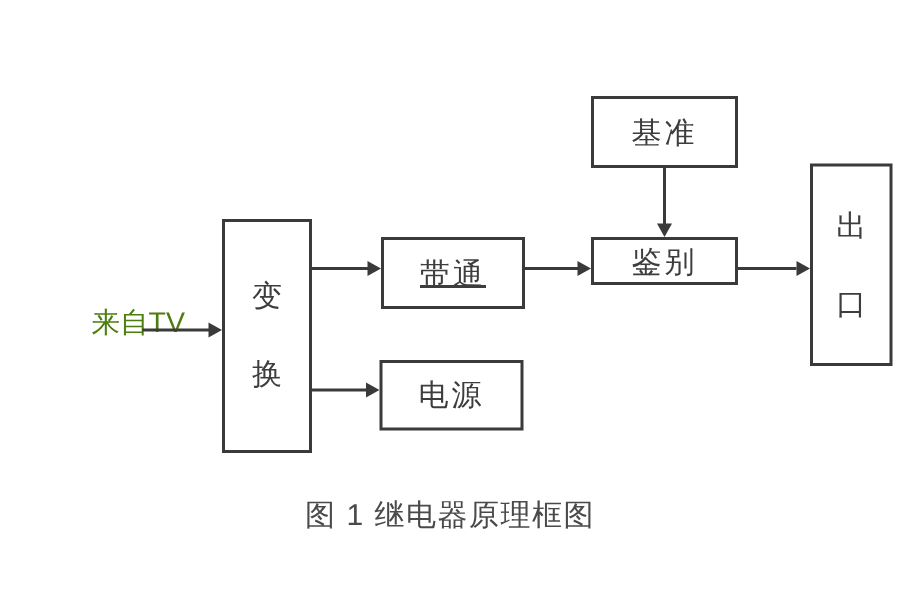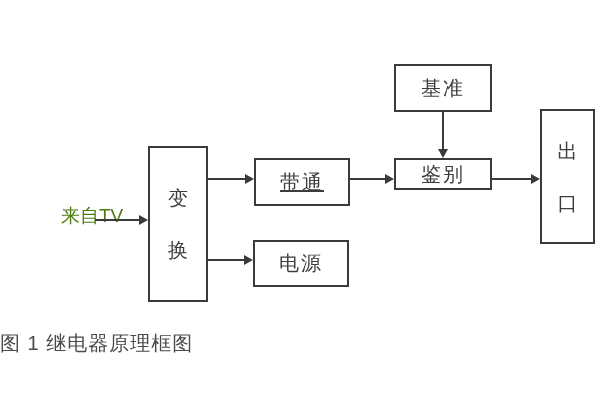--- a/index.html
+++ b/index.html
@@ -61,20 +61,21 @@
     font-size: 19px;
     line-height: 35px;
     color: #4d7c0f;
     margin-left: 39px;
   }
   .caption {
     position: absolute;
     left: 0;
     top: 330px;
     width: 600px;
+    text-align: center;
     font-size: 20px;
     font-weight: 500;
     letter-spacing: 1px;
     color: #4a4a4a;
   }
   
   .box-transform     { left: 148px; top: 146px; width: 60px;  height: 156px; }
   .box-bandpass      { left: 254px; top: 158px; width: 96px;  height: 48px; text-decoration: underline; }
   .box-power         { left: 253px; top: 240px; width: 96px;  height: 47px; }
   .box-reference     { left: 394px; top: 64px;  width: 98px;  height: 48px; }

